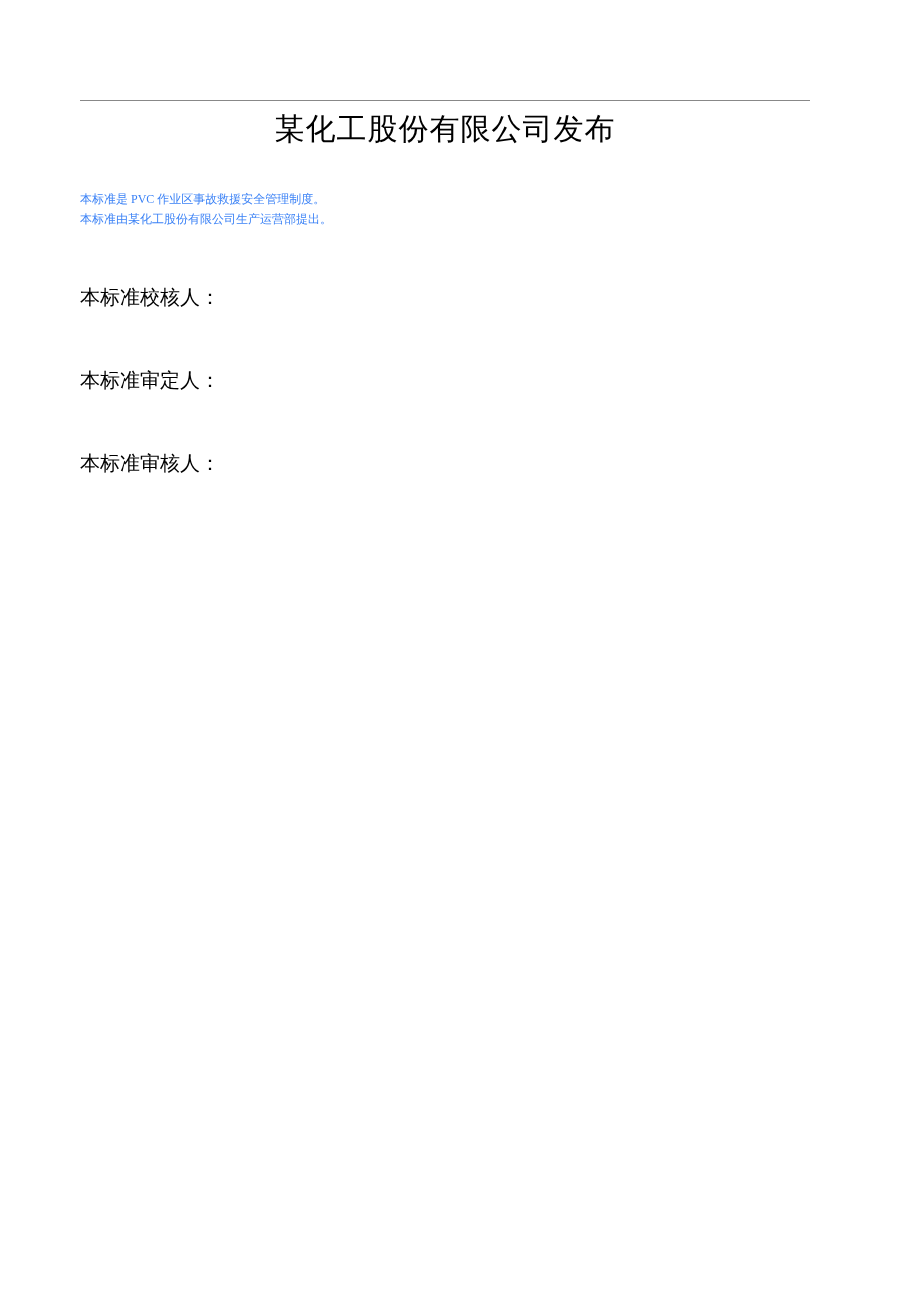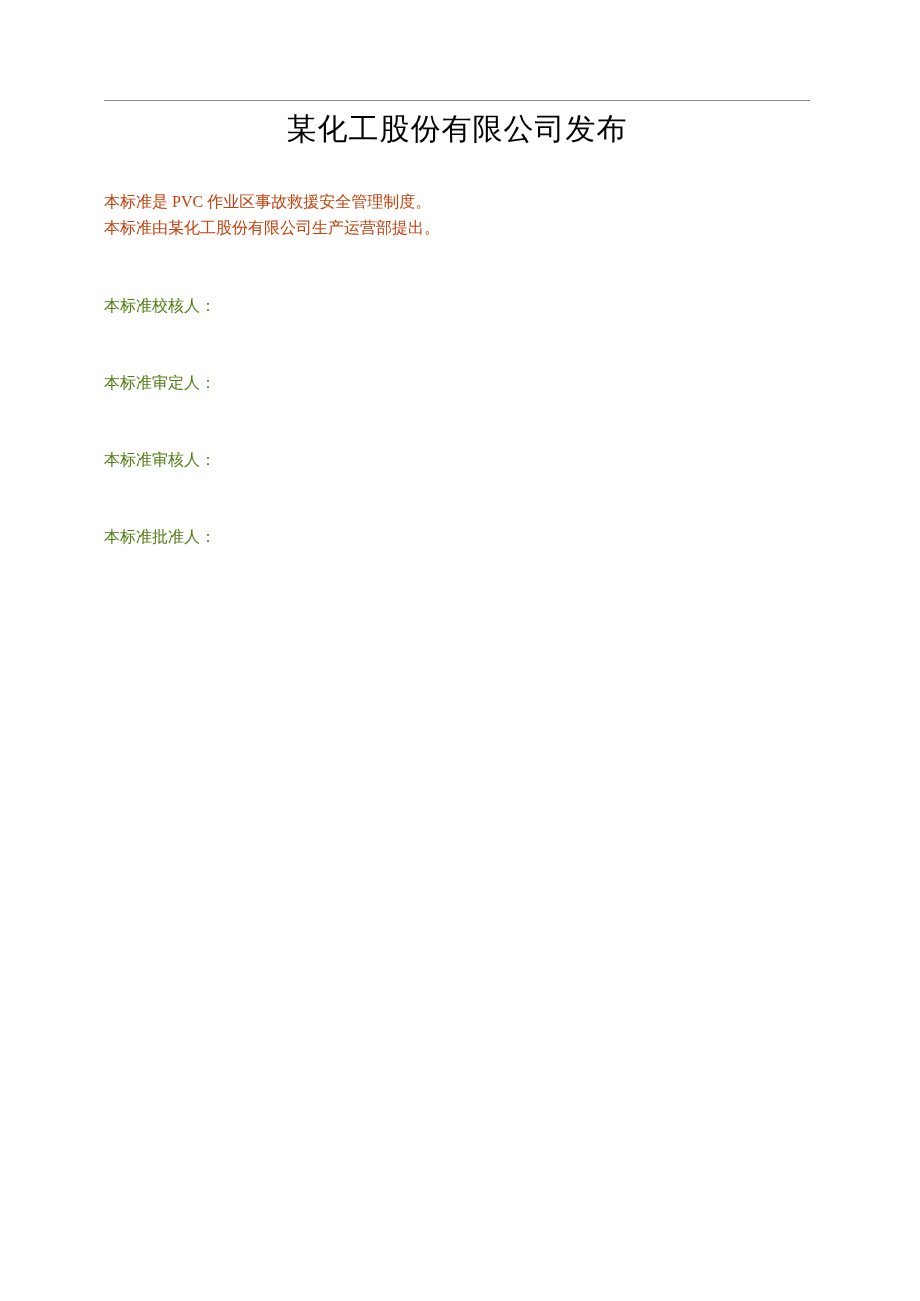--- a/index.html
+++ b/index.html
@@ -8,64 +8,62 @@
       box-sizing: border-box;
     }
     body {
       background: #ffffff;
       font-family: "SimSun", "宋体", serif;
       width: 920px;
       height: 1301px;
       position: relative;
     }
     .page {
-      padding: 100px 110px 0 64px;
-      margin-left: 40px;
+      padding: 100px 110px 0 80px;
     }
     .divider {
       border-top: 1px solid #888888;
       margin-bottom: 8px;
     }
     .title {
       text-align: center;
       font-size: 30px;
       font-weight: normal;
       color: #000000;
       margin-bottom: 40px;
       letter-spacing: 1px;
     }
     .intro-block {
-      font-size: 16px;
-      color: #c2410c;
+      font-size: 12px;
+      color: #3b82f6;
       line-height: 1.5;
       font-family: Liberation Serif, serif;
     }
     .intro-line {
       margin-bottom: 2px;
     }
     .signature-block {
       margin-top: 56px;
     }
     .signature-line {
-      font-size: 16px;
-      color: #4d7c0f;
+      font-size: 20px;
+      color: #000000;
       margin-bottom: 56px;
     }
   </style>
 </head>
 <body>
 
 <div class="page">
   <div class="divider"></div>
   <h1 class="title">某化工股份有限公司发布</h1>
 
   <div class="intro-block">
     <p class="intro-line">本标准是 PVC 作业区事故救援安全管理制度。</p>
     <p class="intro-line">本标准由某化工股份有限公司生产运营部提出。</p>
   </div>
 
   <div class="signature-block">
     <p class="signature-line">本标准校核人：</p>
     <p class="signature-line">本标准审定人：</p>
     <p class="signature-line">本标准审核人：</p>
-    <p class="signature-line">本标准批准人：</p>
   </div>
 </div>
 
 </body></html>

